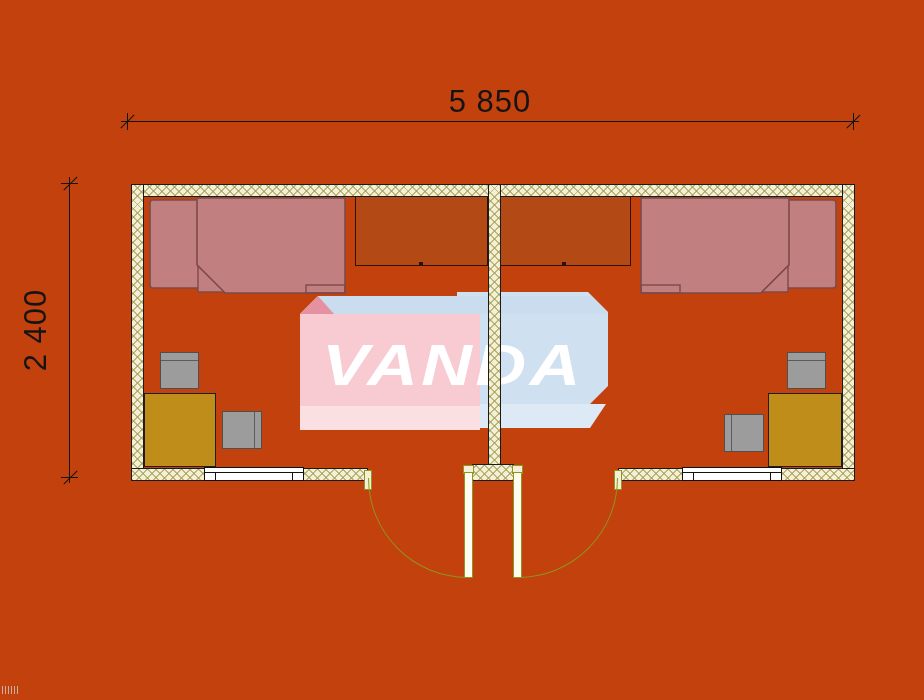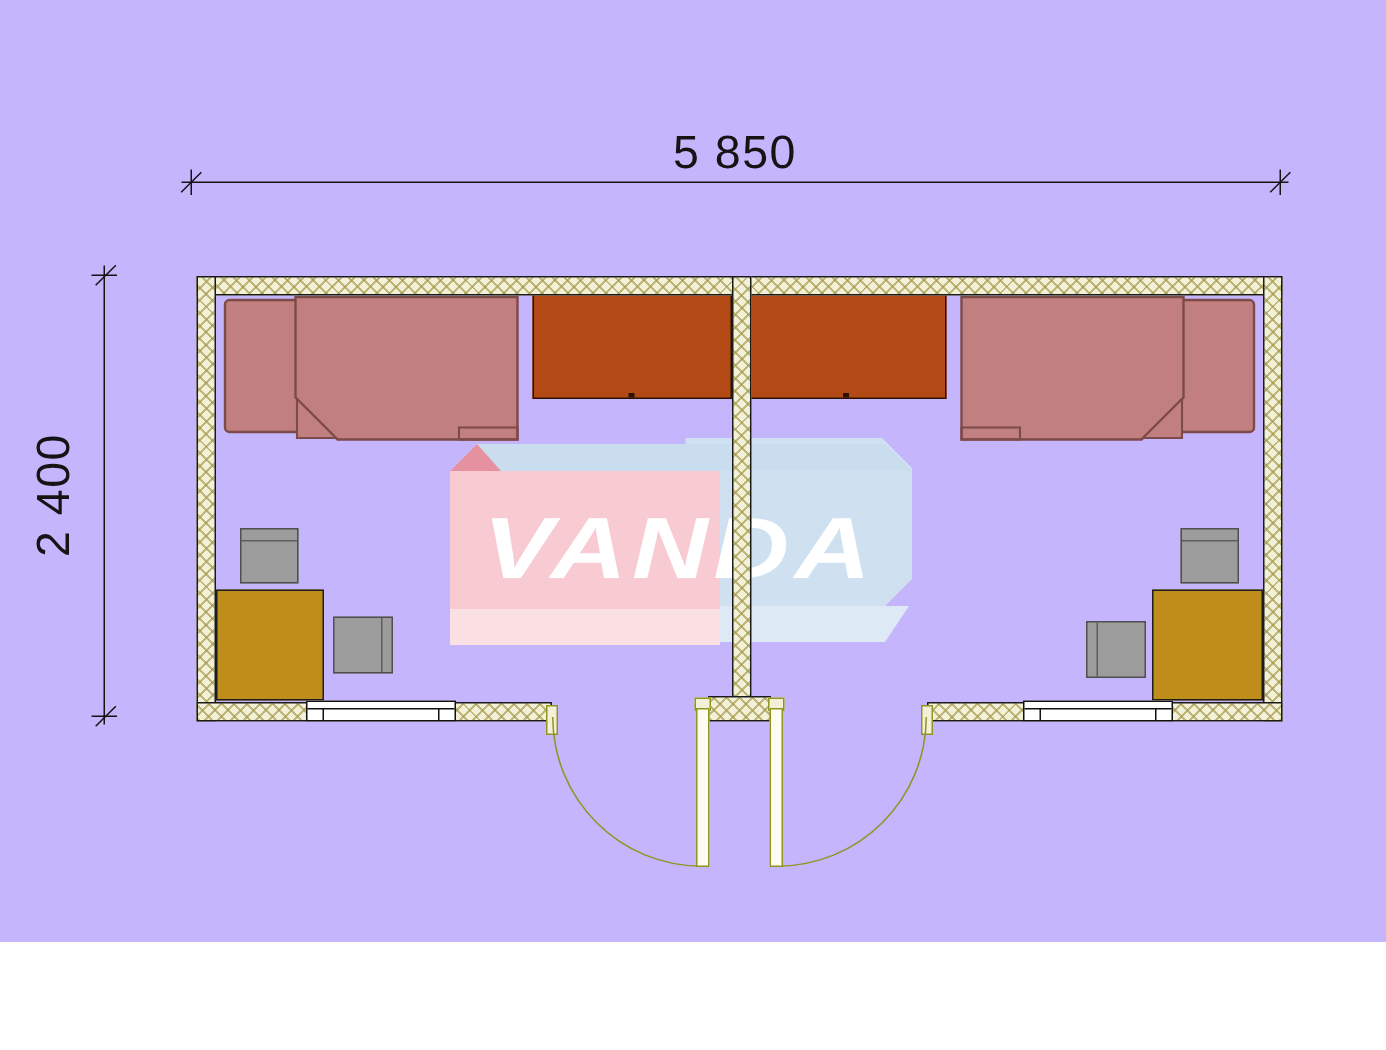--- a/index.html
+++ b/index.html
@@ -1,17 +1,17 @@
 <!DOCTYPE html>
 <html style="--wall_fill: #f3f0d8; --wall_hatch: rgba(164,152,74,0.65); --bed_fill: #c1807f; --bed_border: #7d4a4a; --wardrobe_fill: #b34a16; --desk_fill: #bf8d1a; --chair_fill: #9c9c9c; --door: #8f951f; --wm_pink: #f8cad2; --wm_pink_skirt: #fadfe3; --wm_pink_dark: #e6919f; --wm_blue: #cfe1f1; --wm_blue_top: #c9ddee; --wm_blue_skirt: #dde9f5; --wm_red: #de4040; --wm_text: #ffffff;"><head>
 <meta charset="utf-8">
 <style>
   html,body{margin:0;padding:0;background:#ffffff;}
   .canvas{
-    position:relative;width:924px;height:628px;background:#c4b5fd;overflow:hidden;
+    position:relative;width:924px;height:700px;background:#c2410c;overflow:hidden;
     font-family:"Liberation Sans", sans-serif;color:#1a1a1a;
   }
   .abs{position:absolute;box-sizing:border-box;}
 
   
   .wall{
     position:absolute;box-sizing:border-box;
     background-color:var(--wall_fill);
     background-image:
       repeating-linear-gradient(45deg,  var(--wall_hatch) 0 1.4px, transparent 1.4px 6px),

